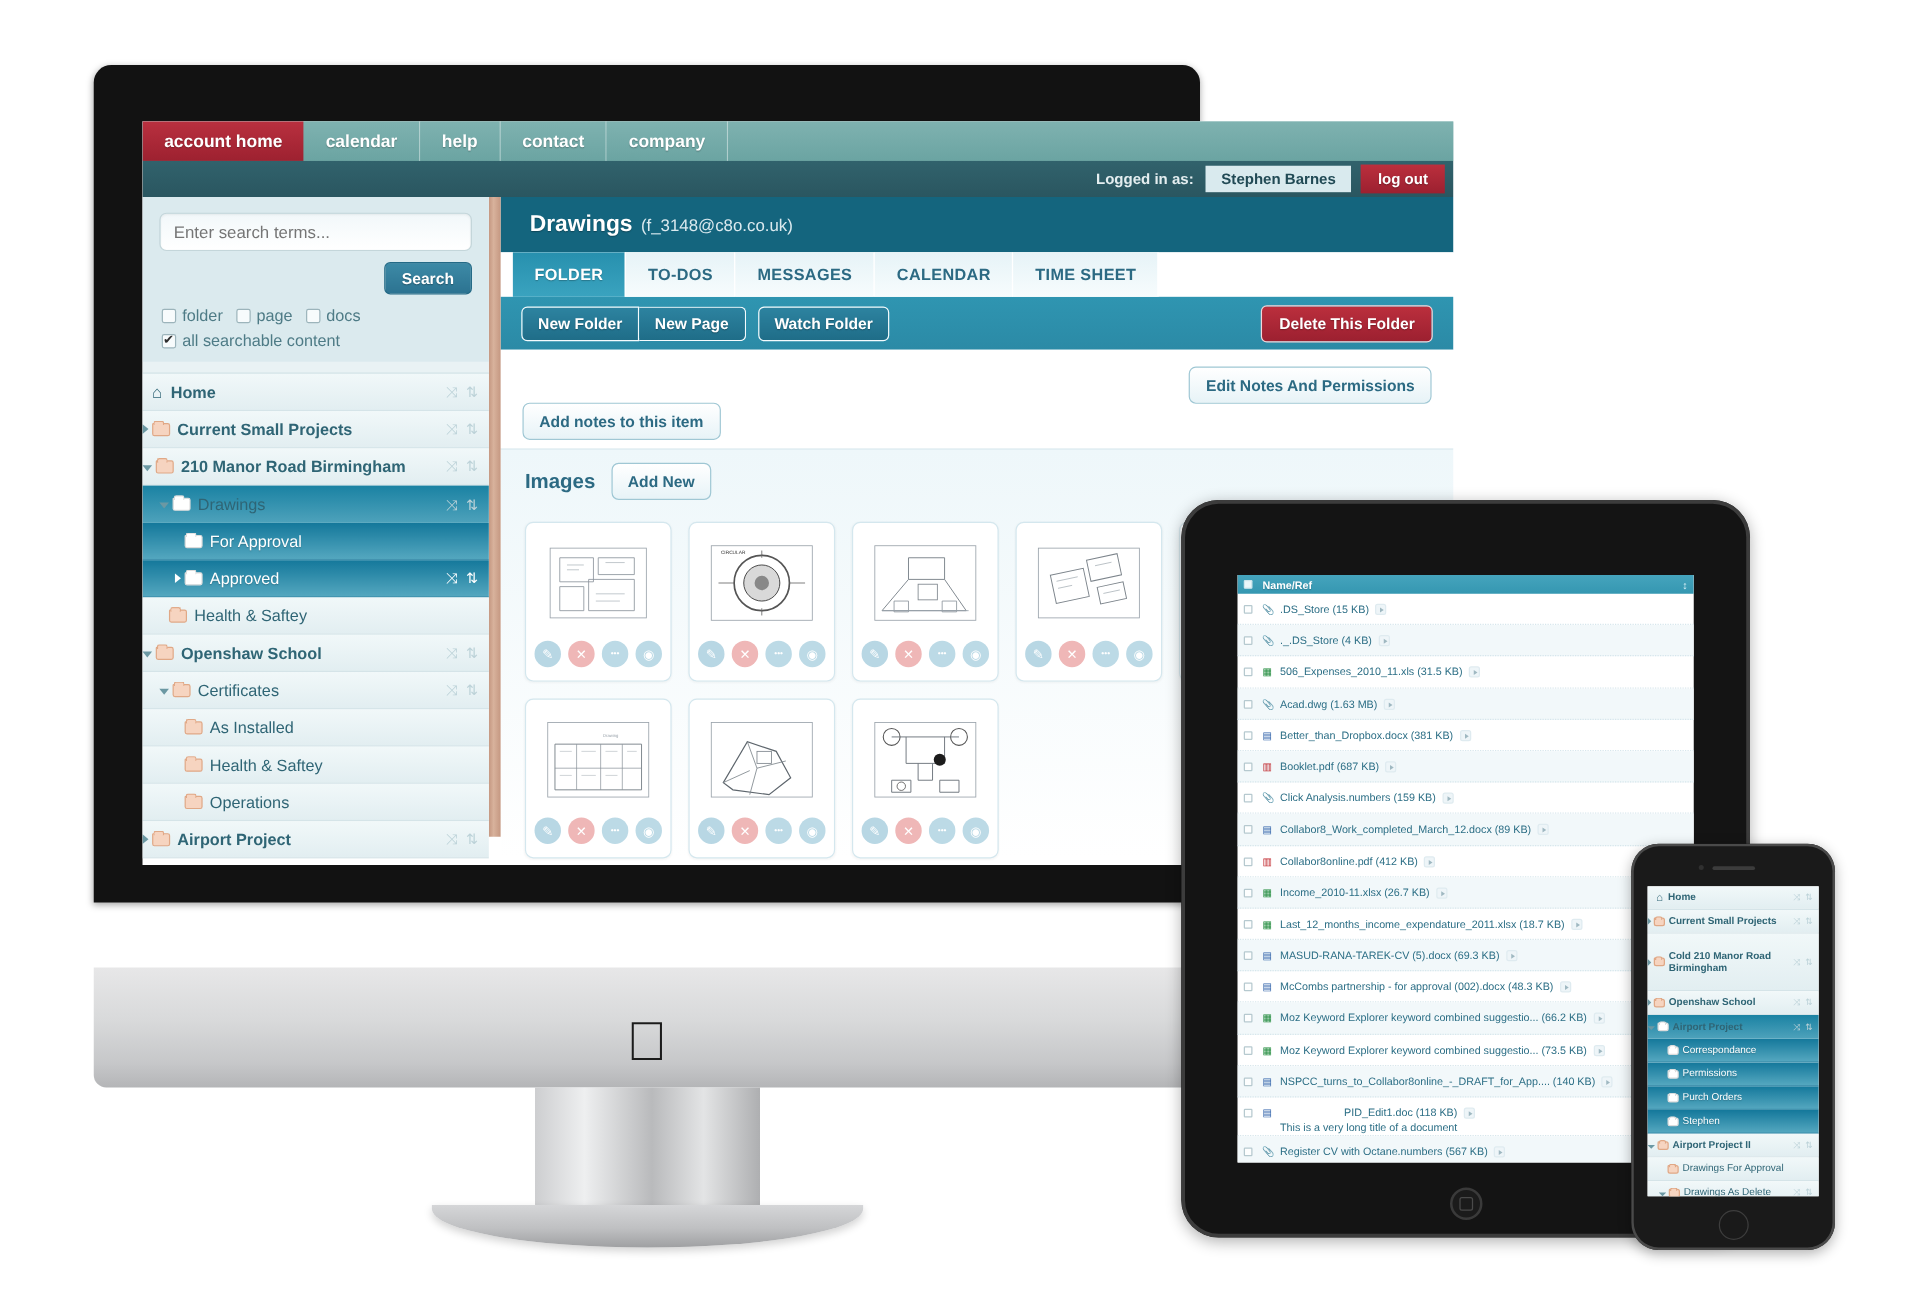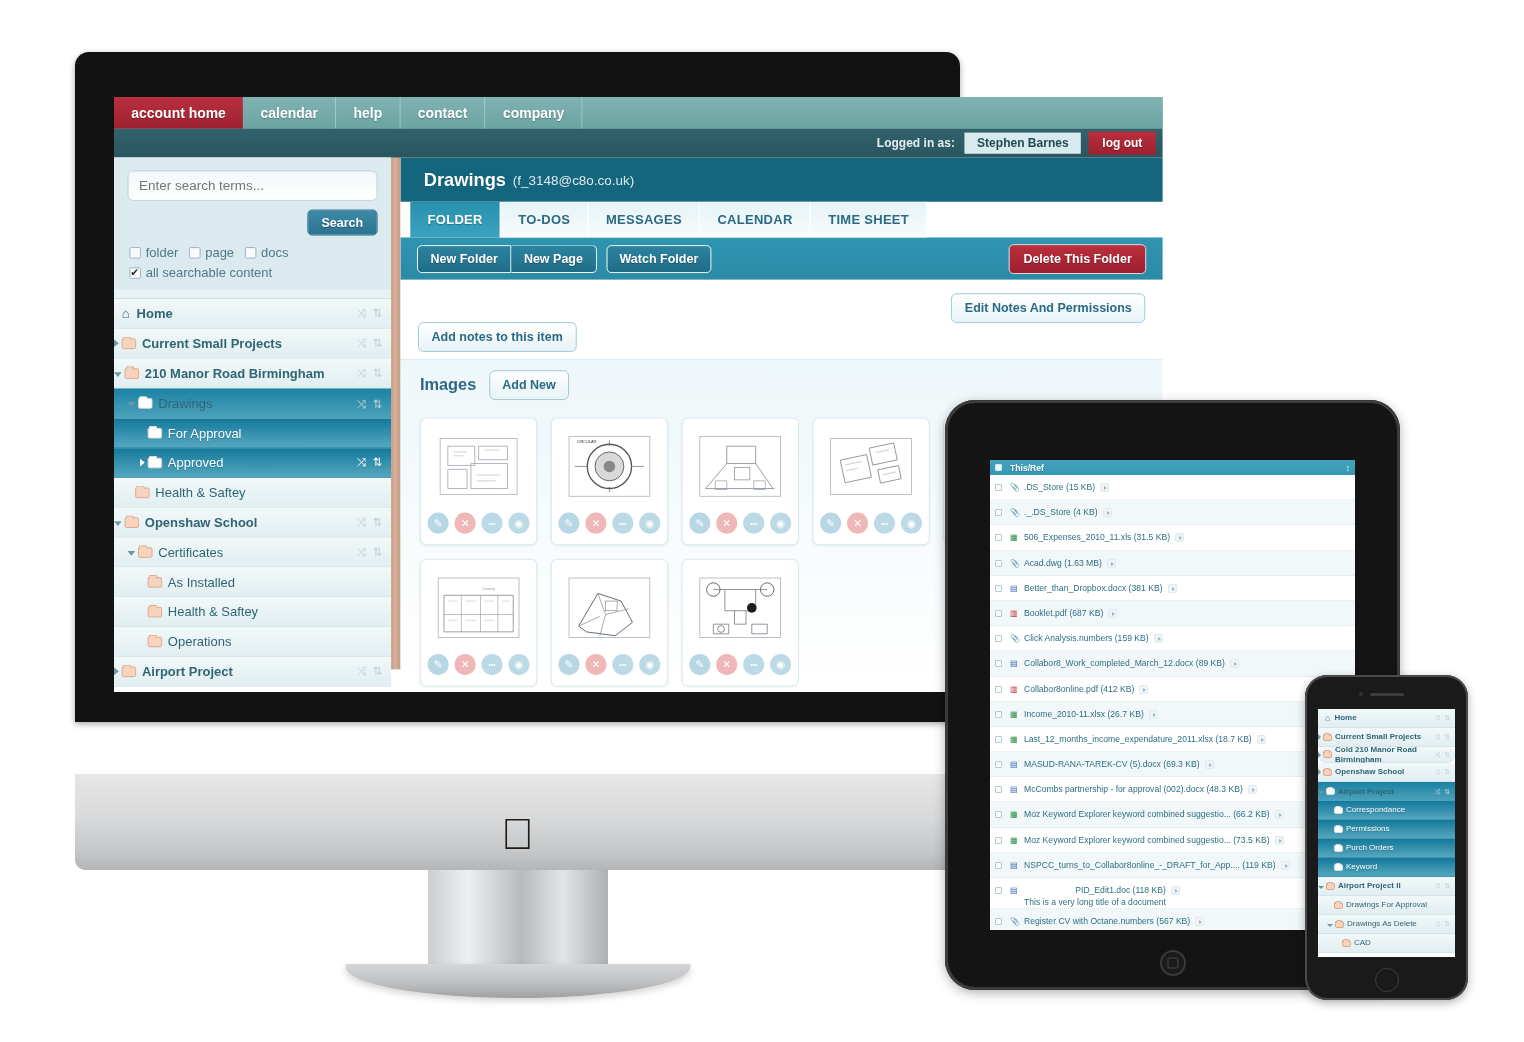--- a/index.html
+++ b/index.html
@@ -294,21 +294,21 @@
   }
   #iphone-screen {
     position:absolute; left:13px; top:34px; width:137px; height:248px;
     background:#ffffff; overflow:hidden;
   }
   #iphone-home {
     position:absolute; left:50%; bottom:8px; transform:translateX(-50%);
     width:24px; height:24px; border-radius:50%; border:1.5px solid #3d3d3d;
   }
   .ptree .tnode { height:19px; font-size:8px; padding-right:5px; }
-  .ptree .tnode.tall { height:16px;border-radius:11px; }
+  .ptree .tnode.tall { height:46px; }
   .ptree .tlabel { font-size:8px; line-height:1.25; white-space:normal; }
   .ptree .fold { width:9px; height:7px; margin-right:3px; }
   .ptree .fold::before { width:4px; height:2px; top:-2px; }
   .ptree .arrow { border-left-width:3px; border-top-width:3px; border-bottom-width:3px; margin-right:2px; }
   .ptree .arrow.down { border-left-width:3px; border-right-width:3px; border-top-width:3.5px; }
   .ptree .ticons { gap:4px; font-size:7px; }
   .ptree .home-icon { font-size:9px; margin-right:4px; }
   .ptree .indent1 { padding-left:9px; }
   .ptree .indent2 { padding-left:17px; }
   .indent1 { padding-left:14px; }
@@ -632,21 +632,21 @@
   <div id="imac-neck"></div>
   <div id="imac-foot"></div>
 </div>
 
 <div id="ipad">
   <div id="ipad-body"></div>
   <div id="ipad-screen">
     <div class="filelist">
       <div class="flhdr">
         <span class="fcb" style="width:7px;height:7px;border:1px solid #cfe6ed;background:#eaf6f9;border-radius:1px;"></span>
-        <span class="hname">This/Ref</span>
+        <span class="hname">Name/Ref</span>
         <span class="caret">↕</span>
       </div>
       <div id="filerows">
           <div class="frow">
             <span class="fcb"></span>
             <span class="fico clip">📎</span>
             <span class="ftxt">.DS_Store (15 KB)</span>
             <span class="fplay"></span>
           </div>
           <div class="frow">
@@ -729,21 +729,21 @@
           </div>
           <div class="frow">
             <span class="fcb"></span>
             <span class="fico xls">▦</span>
             <span class="ftxt">Moz Keyword Explorer keyword combined suggestio... (73.5 KB)</span>
             <span class="fplay"></span>
           </div>
           <div class="frow">
             <span class="fcb"></span>
             <span class="fico doc">▤</span>
-            <span class="ftxt">NSPCC_turns_to_Collabor8online_-_DRAFT_for_App.... (119 KB)</span>
+            <span class="ftxt">NSPCC_turns_to_Collabor8online_-_DRAFT_for_App.... (140 KB)</span>
             <span class="fplay"></span>
           </div>
           <div class="frow">
             <span class="fcb"></span>
             <span class="fico doc">▤</span>
             <span class="ftxt">PID_Edit1.doc (118 KB)<span class="sub">This is a very long title of a document</span></span>
             <span class="fplay"></span>
           </div>
           <div class="frow">
             <span class="fcb"></span>
@@ -819,21 +819,21 @@
           <span class="tlabel">Permissions</span>
         </div>
         <div class="tnode sel indent1">
           <span class="arrow blank"></span>
           <span class="fold white"></span>
           <span class="tlabel">Purch Orders</span>
         </div>
         <div class="tnode sel indent1">
           <span class="arrow blank"></span>
           <span class="fold white"></span>
-          <span class="tlabel">Keyword</span>
+          <span class="tlabel">Stephen</span>
         </div>
         <div class="tnode">
           <span class="arrow down"></span>
           <span class="fold"></span>
           <span class="tlabel bold">Airport Project II</span>
           <span class="ticons">
             <span>⤨</span>
             <span>⇅</span>
           </span>
         </div>

